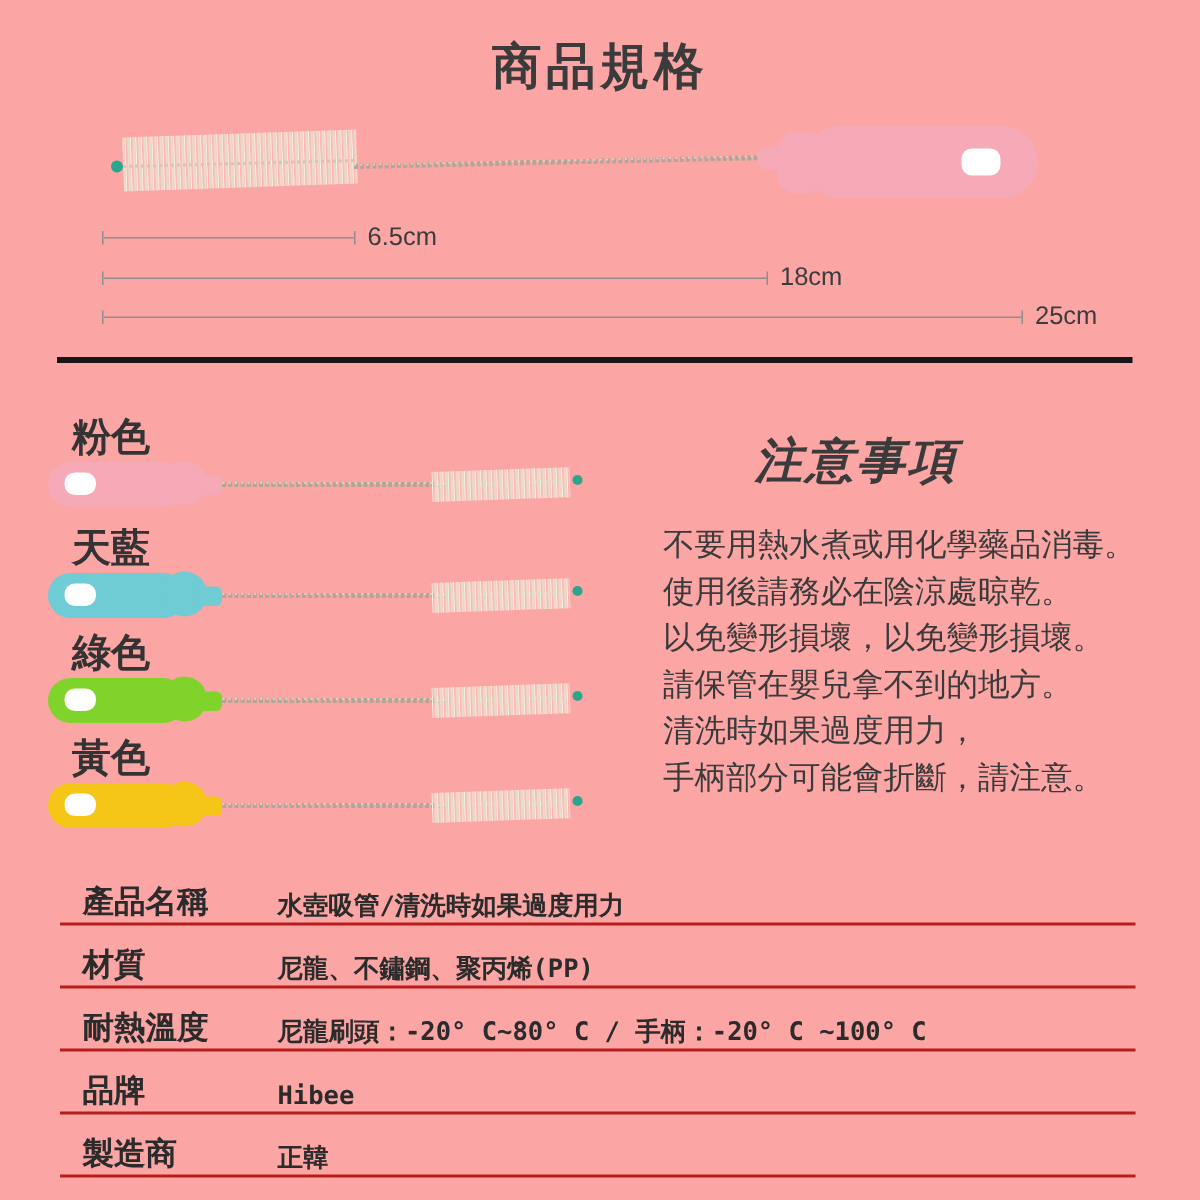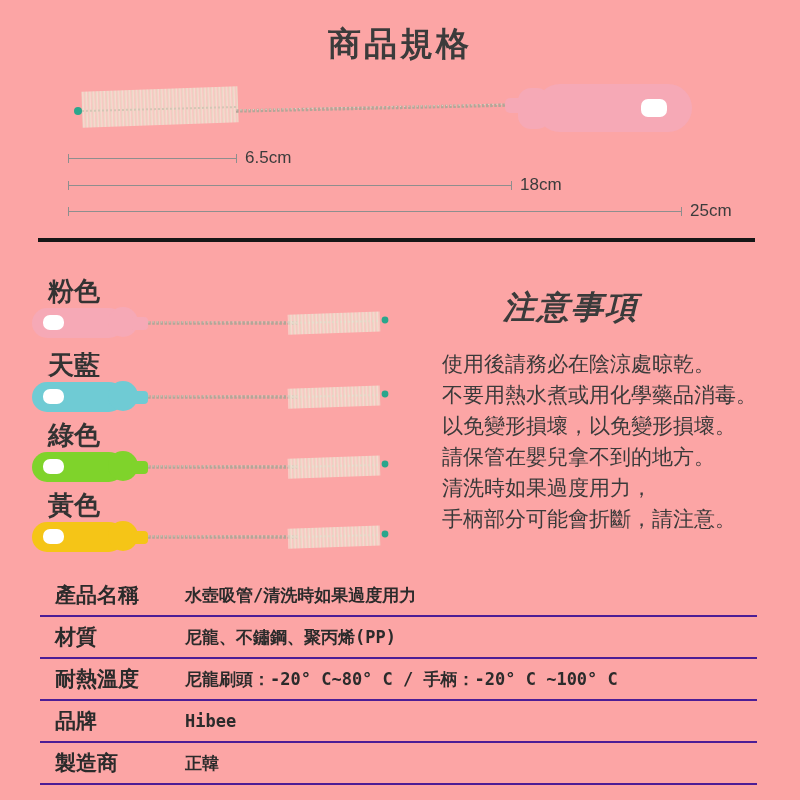--- a/index.html
+++ b/index.html
@@ -23,21 +23,21 @@
   .divider{position:absolute;left:38px;top:238px;width:717px;height:4px;background:#161616;}
   
   .variant-label{position:absolute;left:48px;font-size:26px;font-weight:700;color:#333;line-height:30px;}
   .variant-brush{position:absolute;left:30px;}
   
   .notice-title{position:absolute;left:503px;top:286px;font-size:32px;font-weight:700;color:#3b3b3b;letter-spacing:2px;font-style:italic;}
   .notice-lines{position:absolute;left:442px;top:348px;width:340px;font-size:21px;font-weight:500;
                 color:#3a3a3a;line-height:31px;white-space:nowrap;}
   
   .spec-table{position:absolute;left:40px;top:575px;width:717px;}
-  .spec-row{display:flex;align-items:center;height:42px;box-sizing:border-box;border-bottom:2px solid #4c1d95;}
+  .spec-row{display:flex;align-items:flex-end;height:42px;box-sizing:border-box;border-bottom:2px solid #b91c1c;}
   .spec-label{width:130px;padding-left:15px;font-size:21px;font-weight:700;color:#2b2b2b;flex:0 0 auto;}
   .spec-value{font-size:17px;font-weight:600;color:#2b2b2b;
               font-family:"DejaVu Sans Mono","Liberation Sans",sans-serif;white-space:nowrap;}
   
   .wire{stroke:#b3a698;stroke-width:3.4;stroke-dasharray:2.6 1.5;fill:none;}
   .wire-hi{stroke:#dcd2c5;stroke-width:1.2;stroke-dasharray:1.4 2.8;fill:none;}
   .wire-core{stroke:#d3c6b5;stroke-width:2;stroke-dasharray:2 2;fill:none;}
   .tip{fill:#2ba68c;}
 </style>
 </head>
@@ -117,22 +117,22 @@
     <use href="#brushR" style="color: rgb(127, 211, 43);"></use>
   </svg>
 
   <div class="variant-label" style="top:490px">黃色</div>
   <svg class="variant-brush" style="top:517px" viewBox="0 0 365 40" width="365" height="40">
     <use href="#brushR" style="color: rgb(245, 197, 23);"></use>
   </svg>
 
   <div class="notice-title">注意事項</div>
   <div class="notice-lines">
+    <div>不要用熱水煮或用化學藥品消毒。</div>
     <div>使用後請務必在陰涼處晾乾。</div>
-    <div>不要用熱水煮或用化學藥品消毒。</div>
     <div>以免變形損壞，以免變形損壞。</div>
     <div>請保管在嬰兒拿不到的地方。</div>
     <div>清洗時如果過度用力，</div>
     <div>手柄部分可能會折斷，請注意。</div>
   </div>
 
   <div class="spec-table">
     <div class="spec-row">
       <div class="spec-label">產品名稱</div>
       <div class="spec-value">水壺吸管/清洗時如果過度用力</div>

